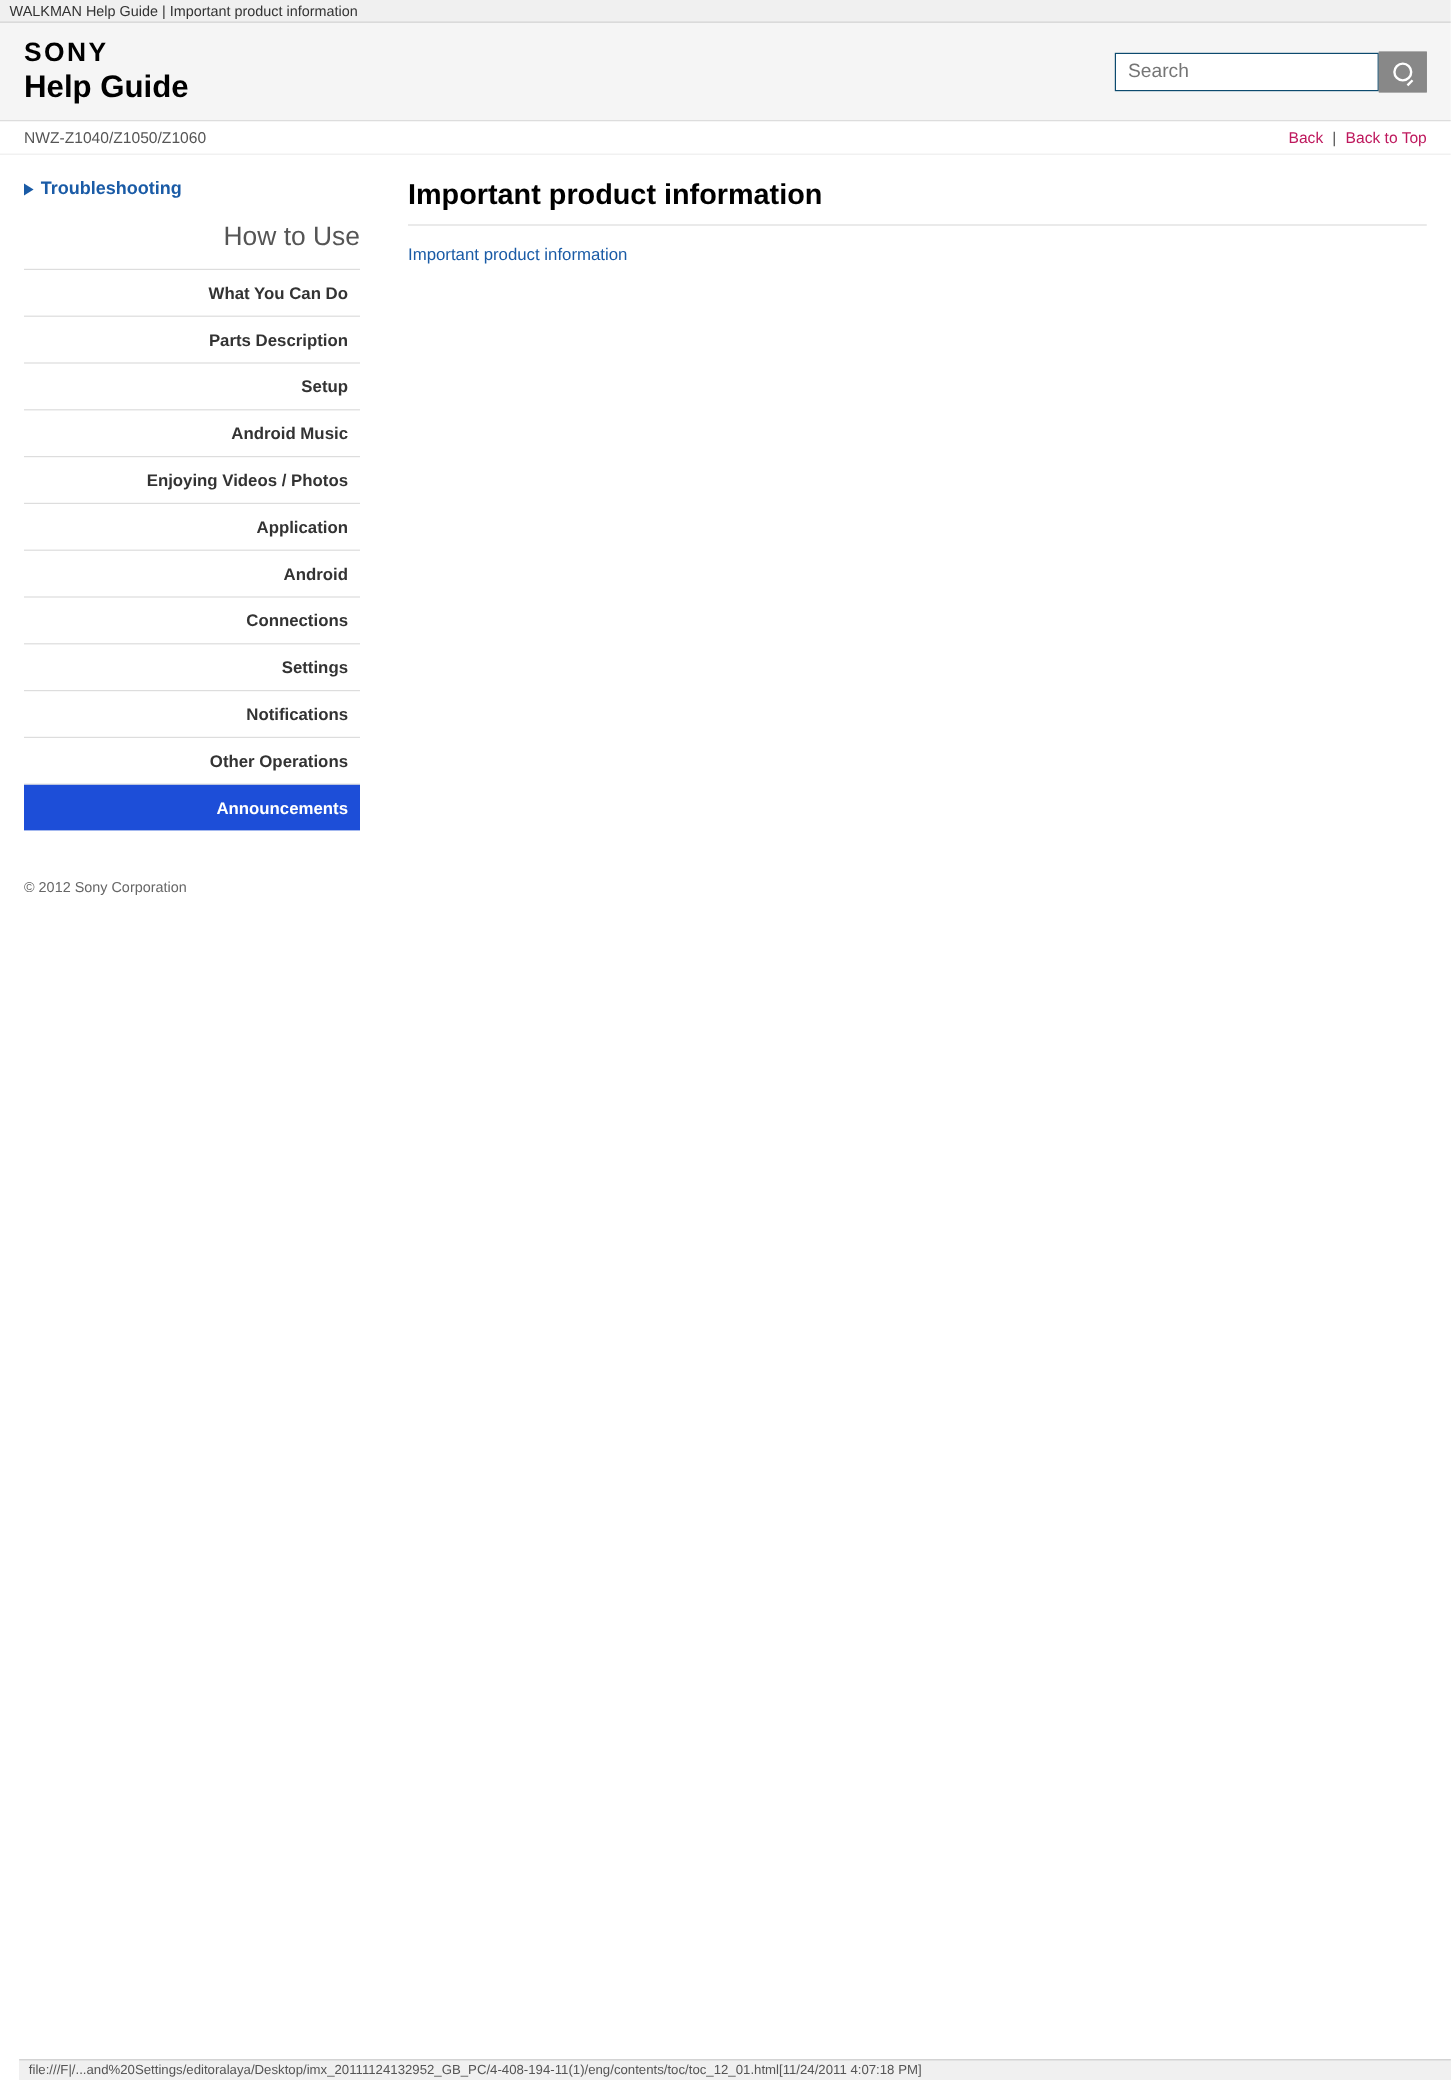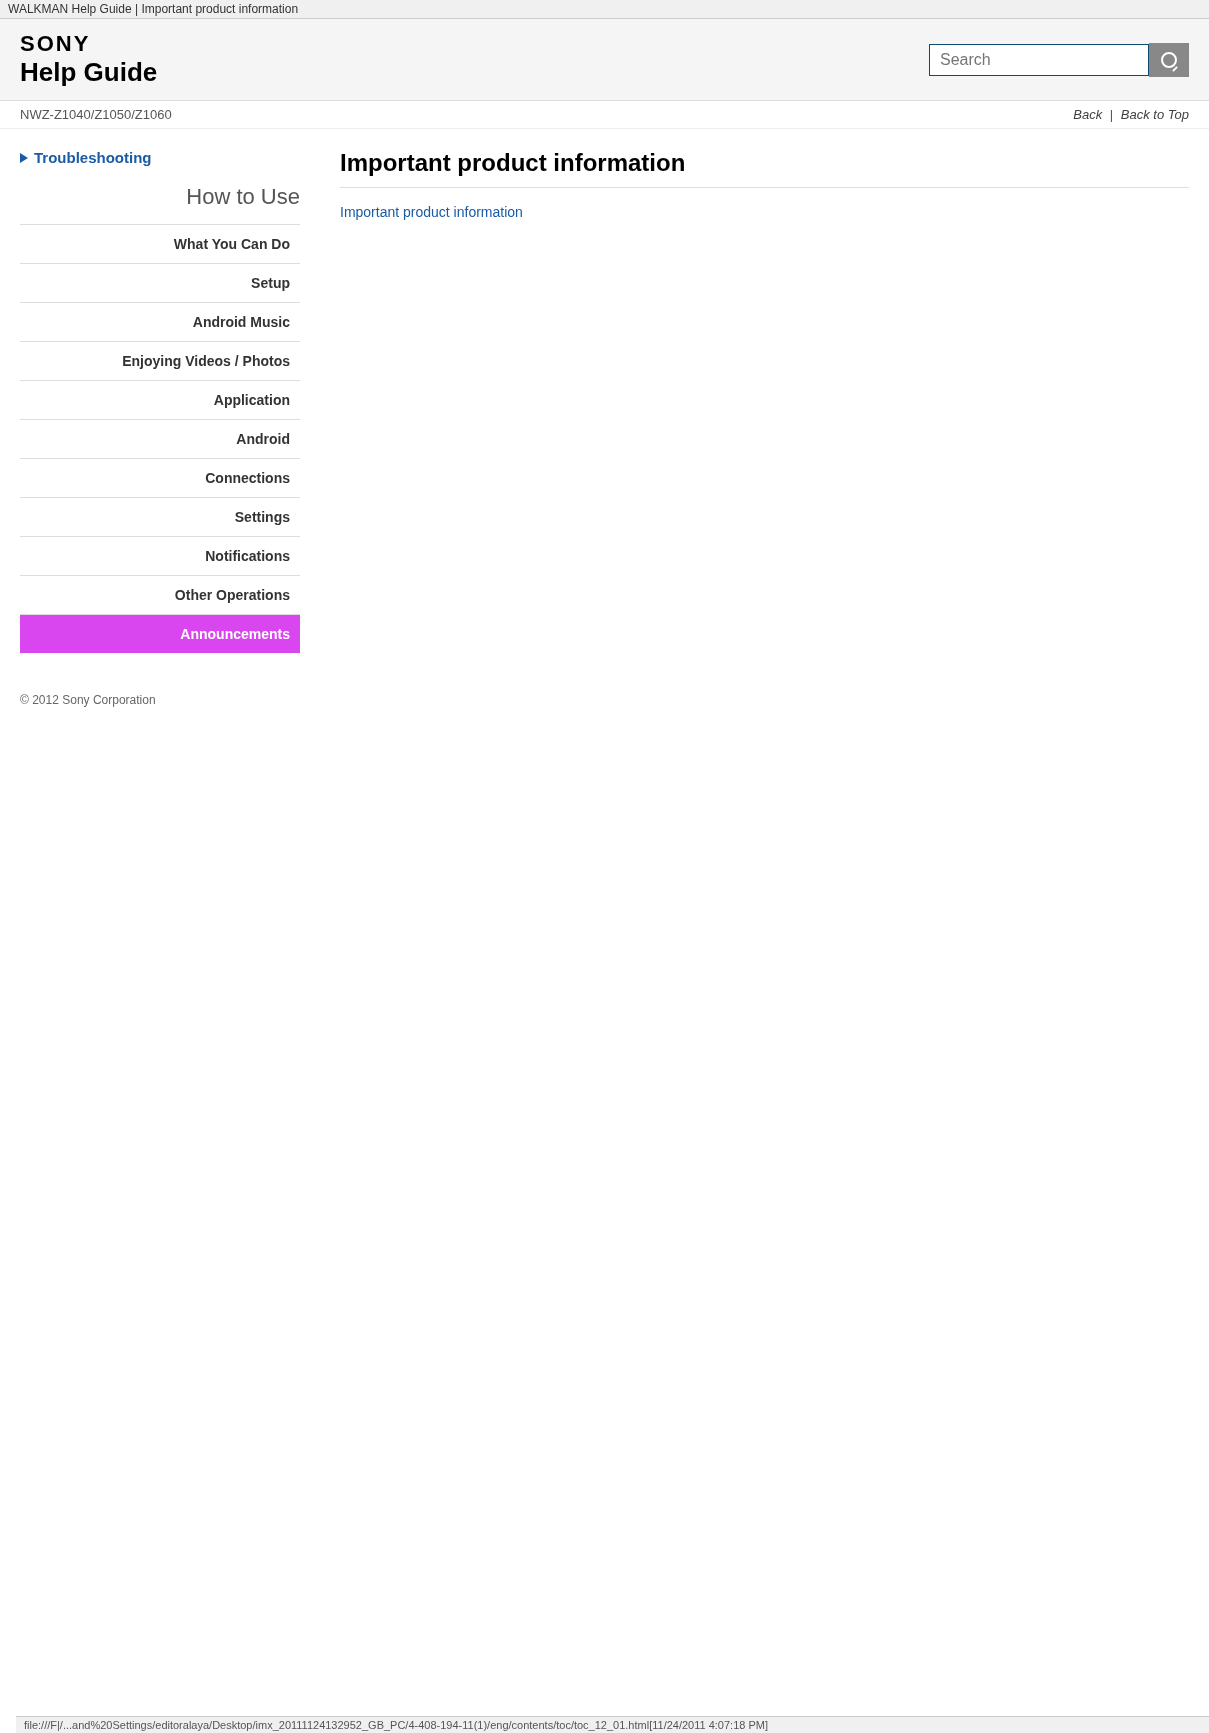--- a/index.html
+++ b/index.html
@@ -97,24 +97,23 @@
       border-bottom: 1px solid #eee;
       font-size: 13px;
       gap: 27px;
     }
 
     .nav-bar-left {
       color: #555;
     }
 
     .nav-bar-right a {
-      color: #404040;
+      color: #be185d;
       text-decoration: none;
       font-size: 13px;
-      font-style: italic;
     }
     .nav-bar-right .separator { color: #555; margin: 0 4px; }
 
     
     .main-layout {
       display: flex;
       padding: 20px;
       gap: 20px;
     }
 
@@ -164,21 +163,21 @@
     .sidebar-menu li a {
       display: block;
       padding: 11px 10px 11px 14px;
       color: #333;
       text-decoration: none;
       font-size: 14px;
       font-weight: bold;
     }
 
     .sidebar-menu li.active a {
-      background: #d946ef;
+      background: #1d4ed8;
       color: #fff;
       display: block;
     }
 
     
     .content-area {
       flex: 1;
       padding-left: 20px;
     }
 
@@ -255,20 +254,23 @@
     </div>
 
     <div class="sidebar-section-title">How to Use</div>
 
     <ul class="sidebar-menu">
 
     <li>
           <a href="#">What You Can Do</a>
         </li>
         <li>
+          <a href="#">Parts Description</a>
+        </li>
+        <li>
           <a href="#">Setup</a>
         </li>
         <li>
           <a href="#">Android Music</a>
         </li>
         <li>
           <a href="#">Enjoying Videos / Photos</a>
         </li>
         <li>
           <a href="#">Application</a>

